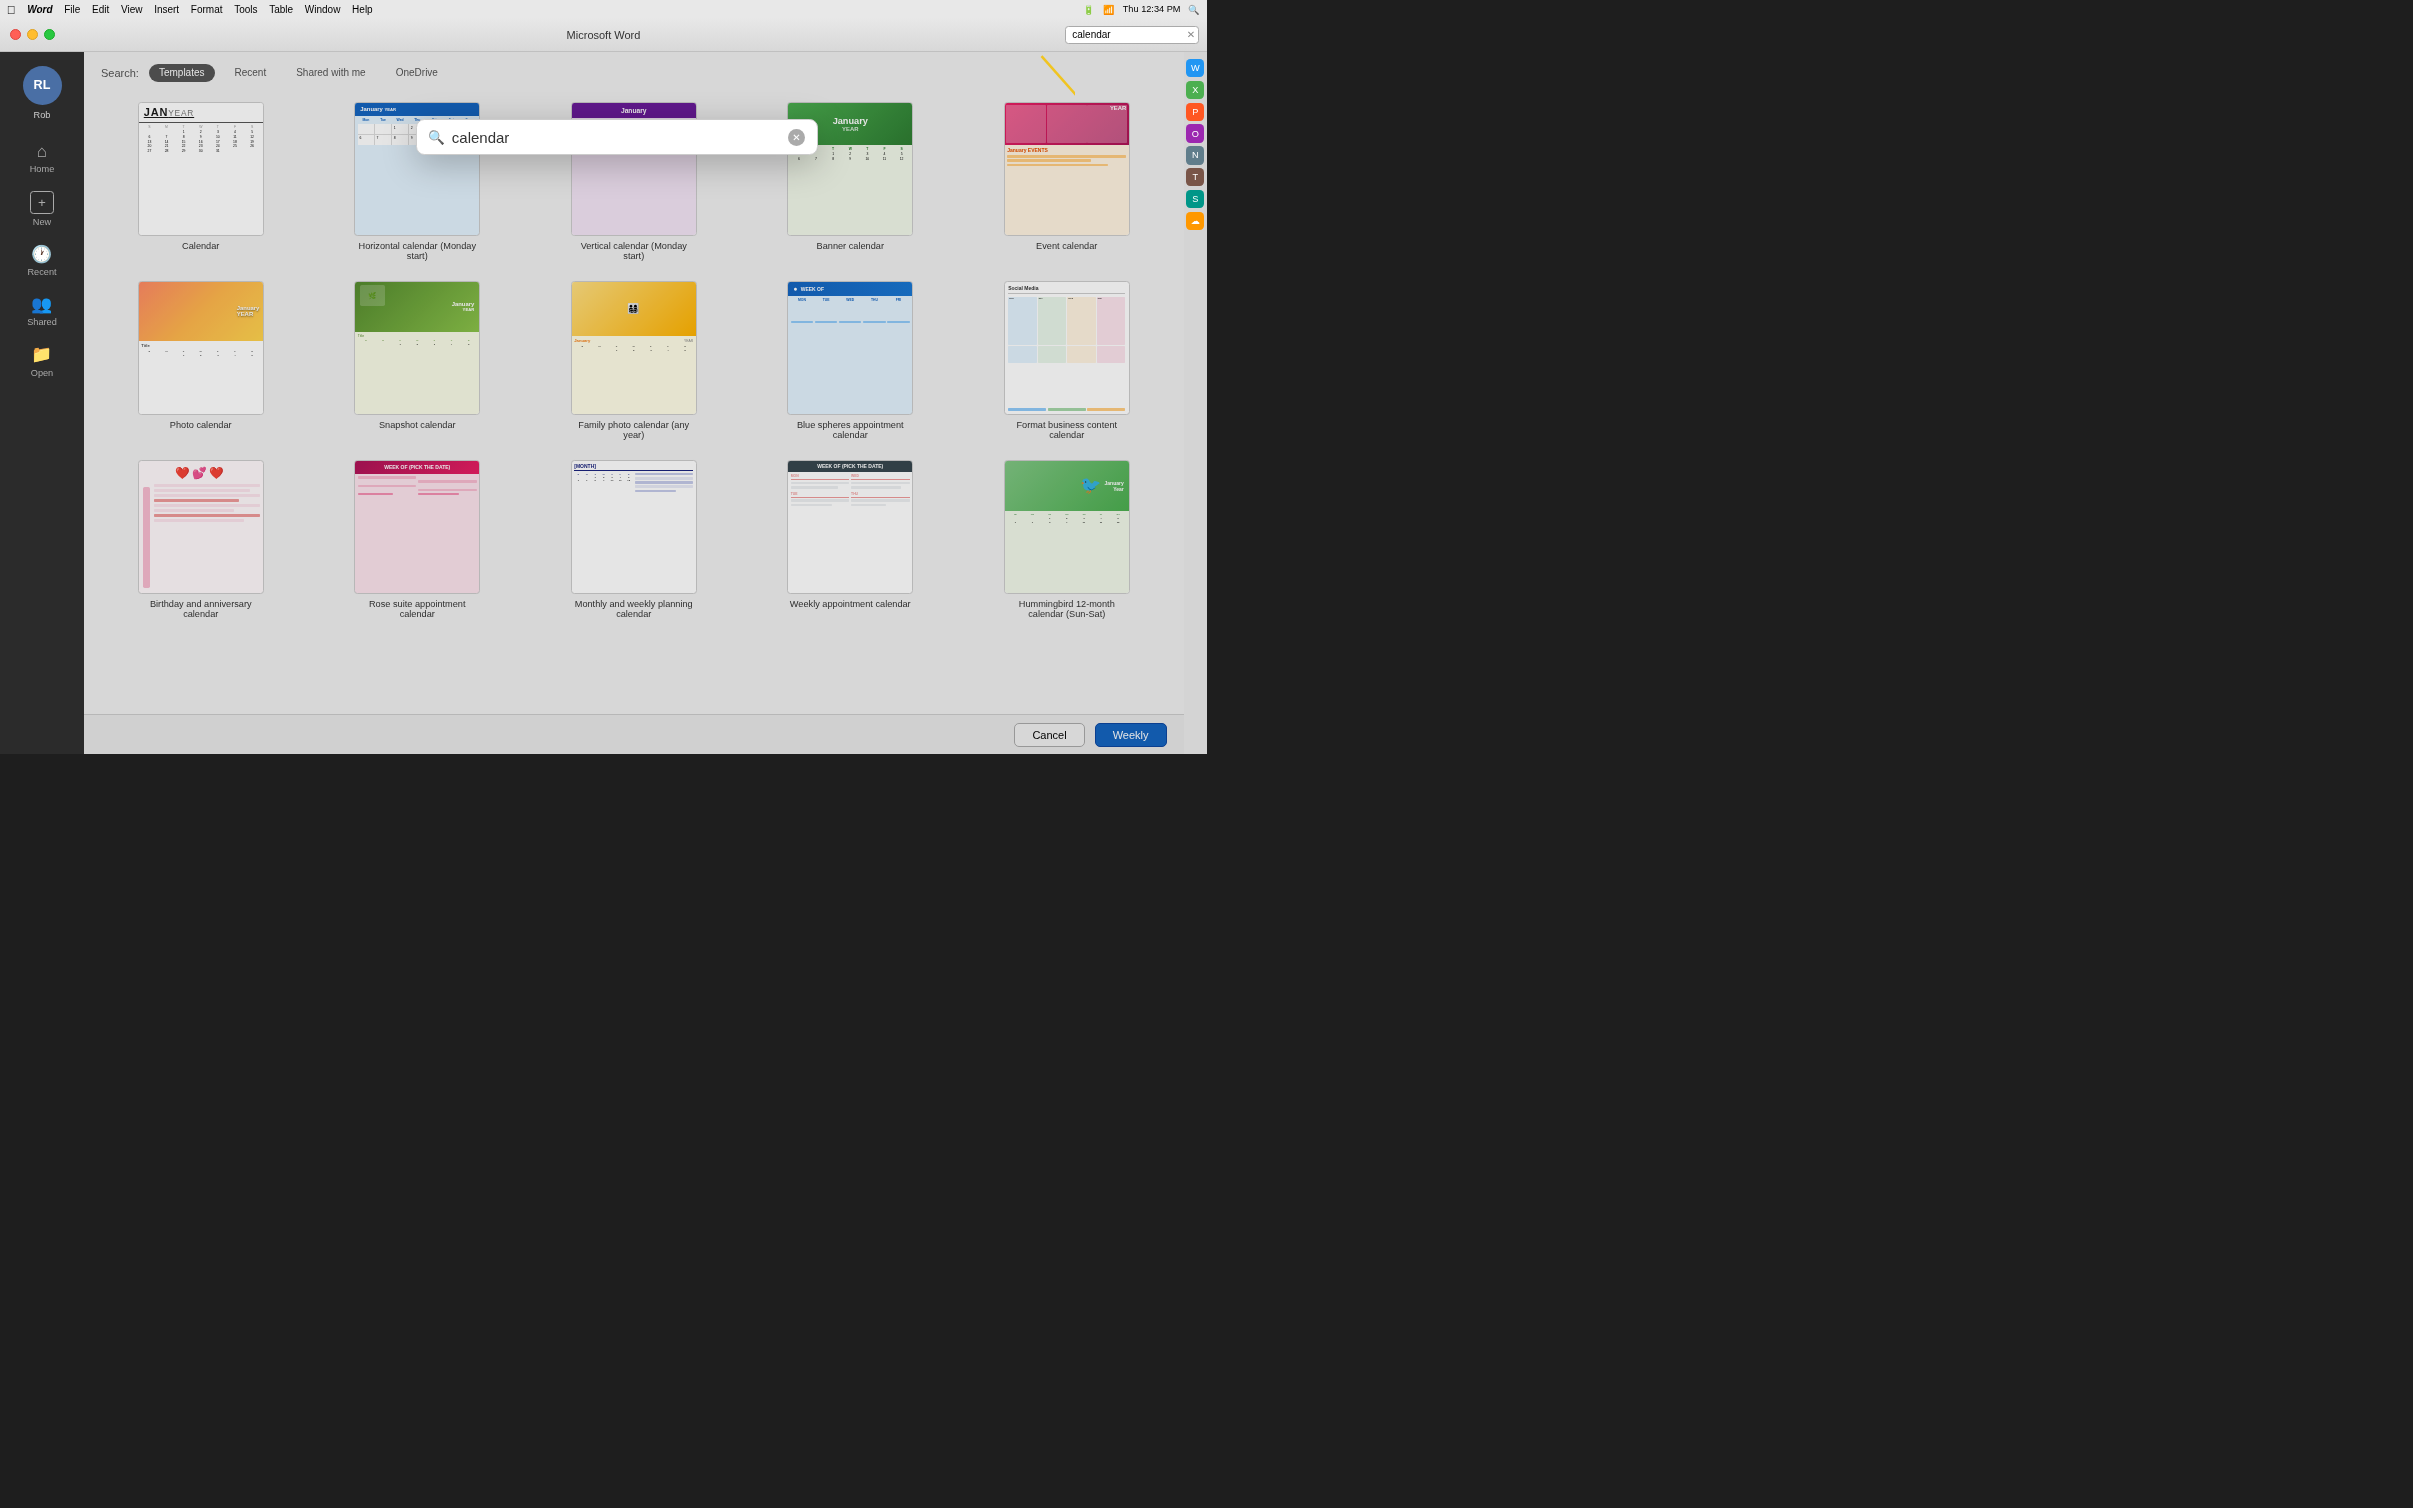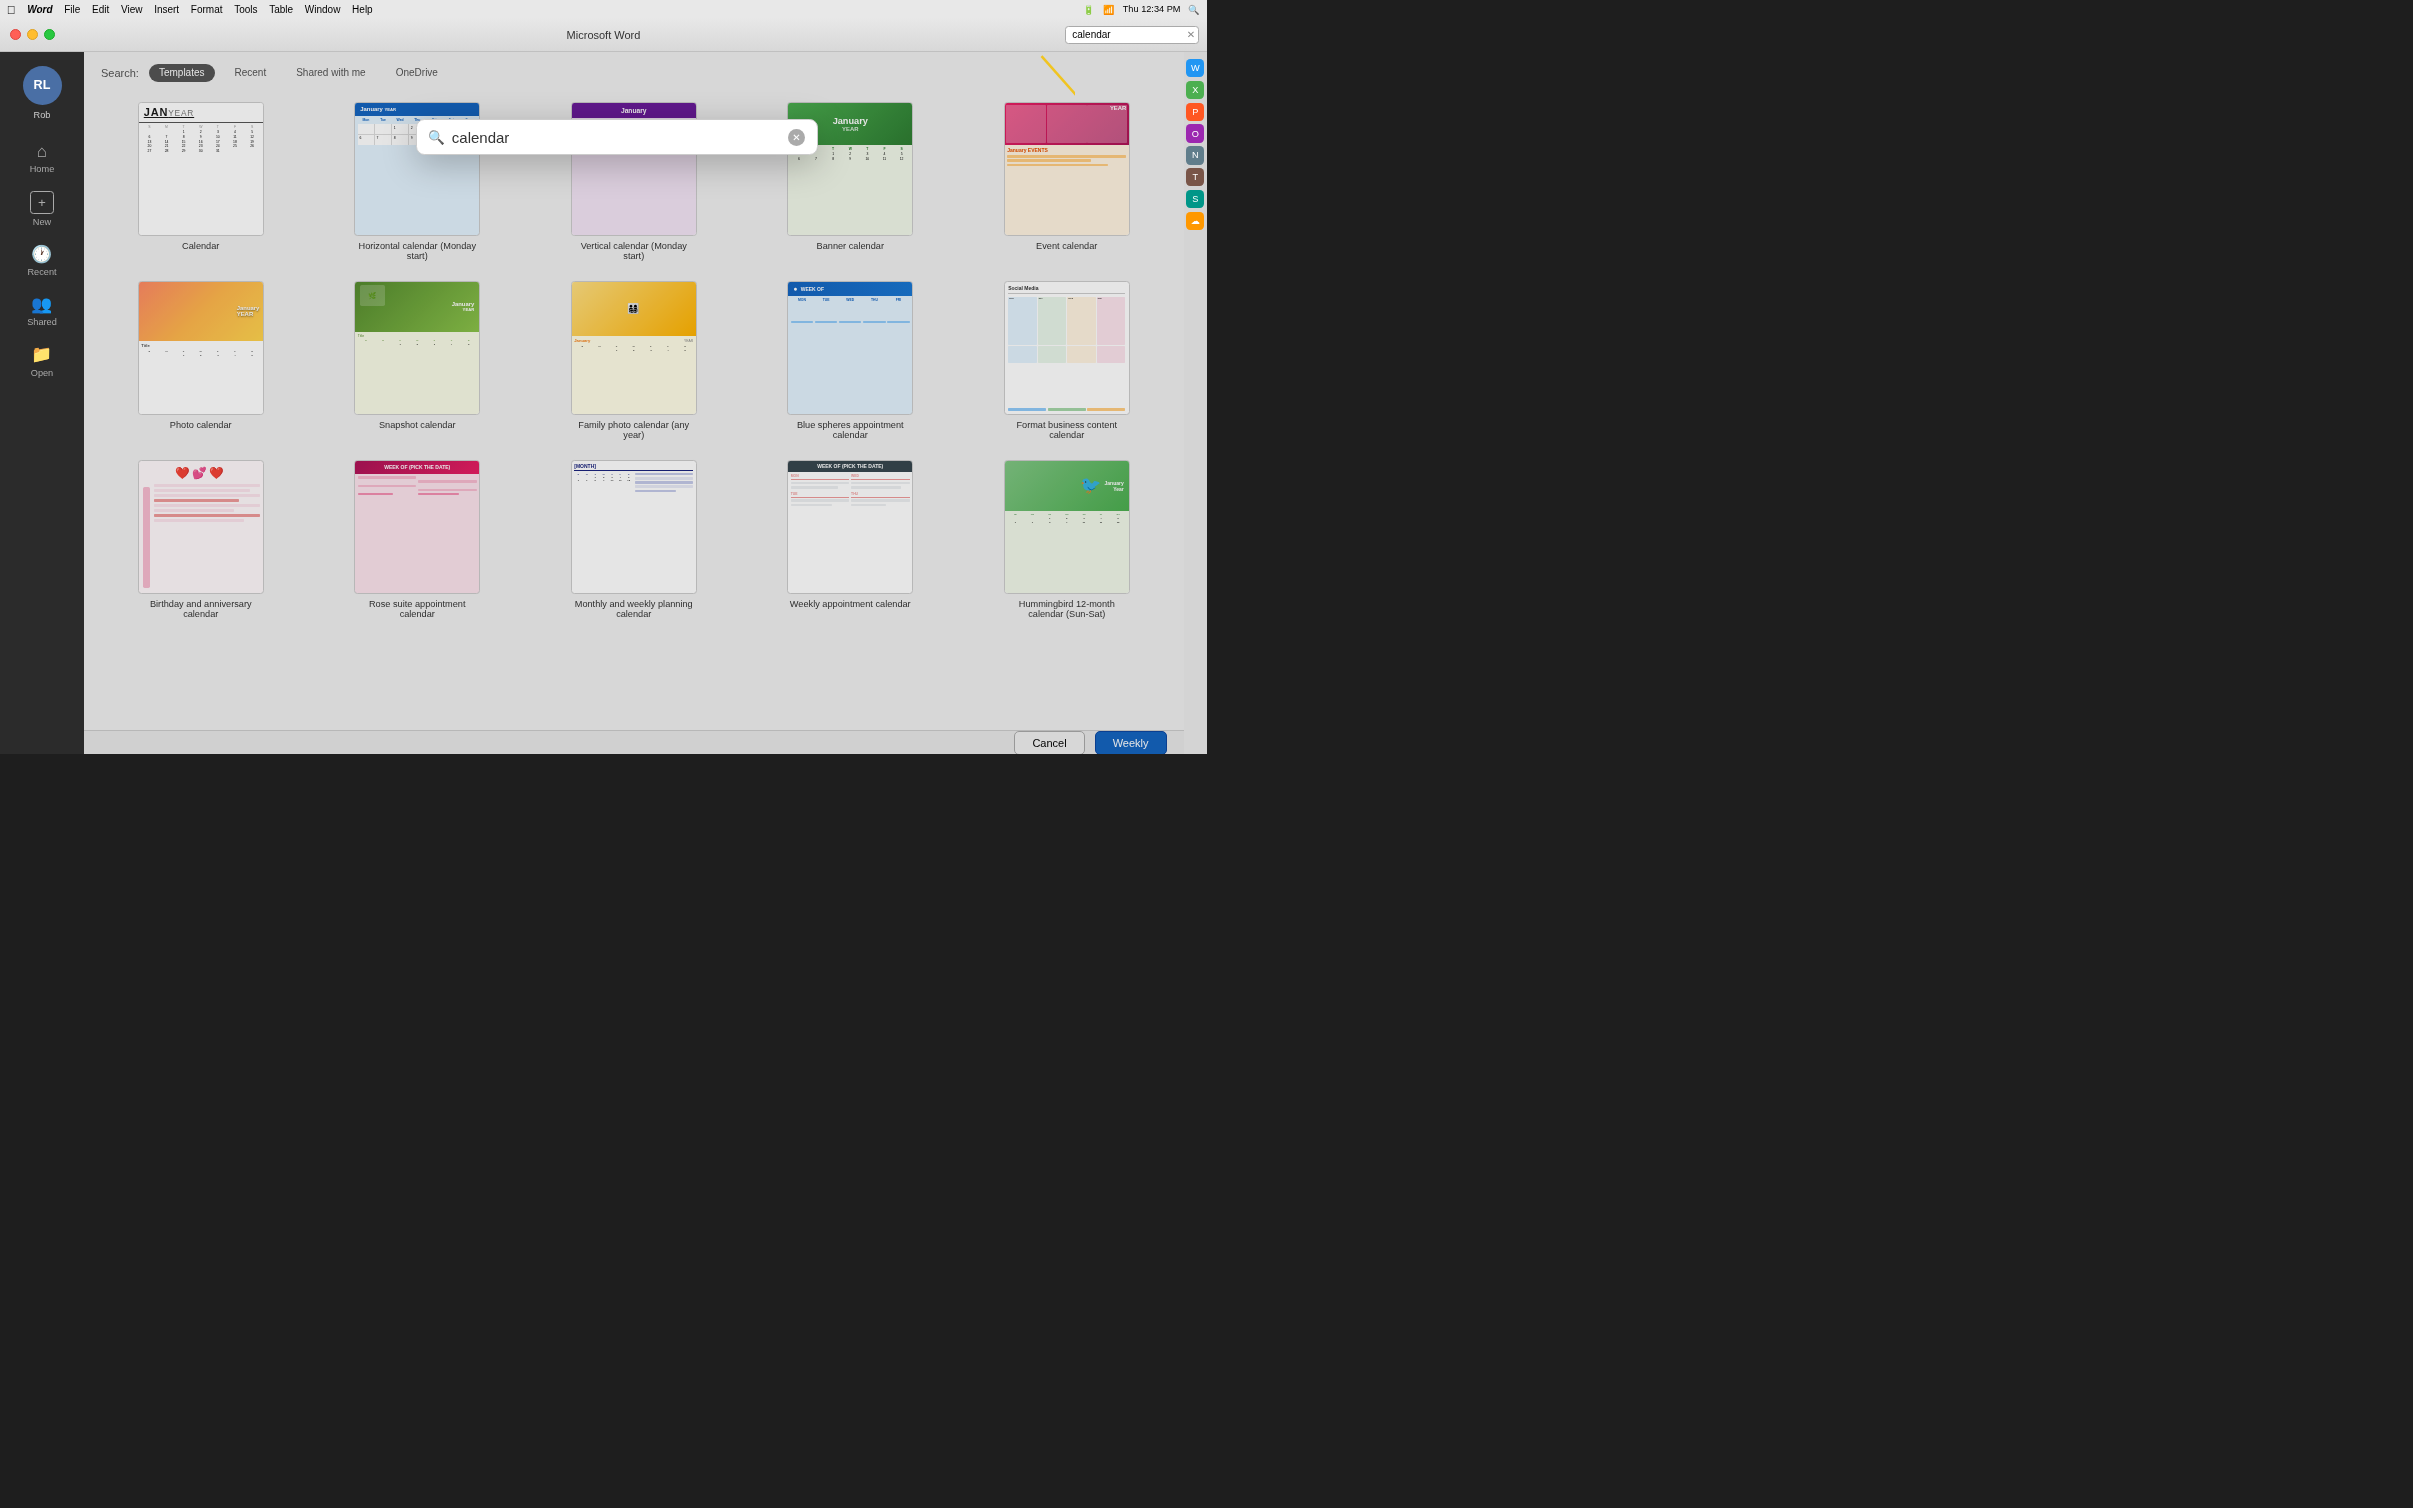--- a/index.html
+++ b/index.html
@@ -217,21 +217,21 @@
     }
     .template-name {
       font-size: 9.2px;
       color: #333;
       text-align: center;
       max-width: 126px;
     }
 
     
     .bottom-bar {
-      height: 24px;
+      height: 40px;
       background: #e8e8e8;
       border-top: 0.8px solid #ccc;
       display: flex;
       align-items: center;
       justify-content: flex-end;
       padding: 0 17px;
       gap: 10px;
       flex-shrink: 0;
     }
     .bottom-btn {

